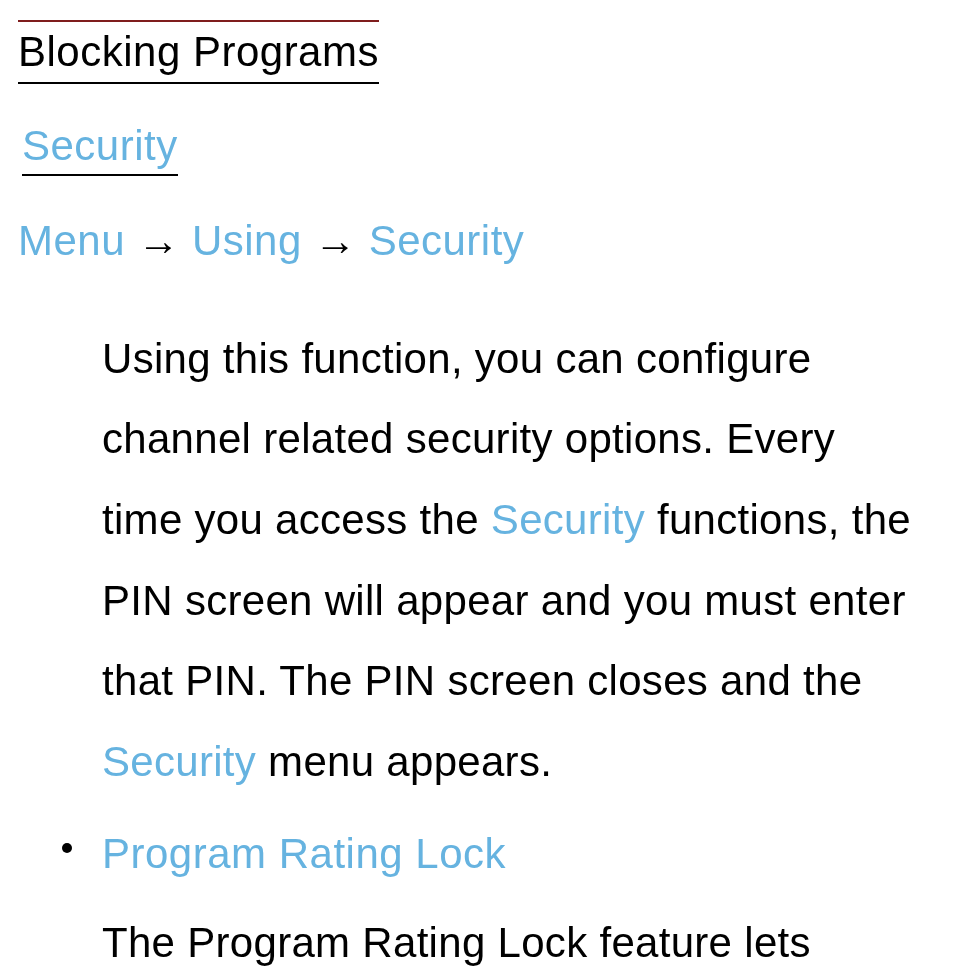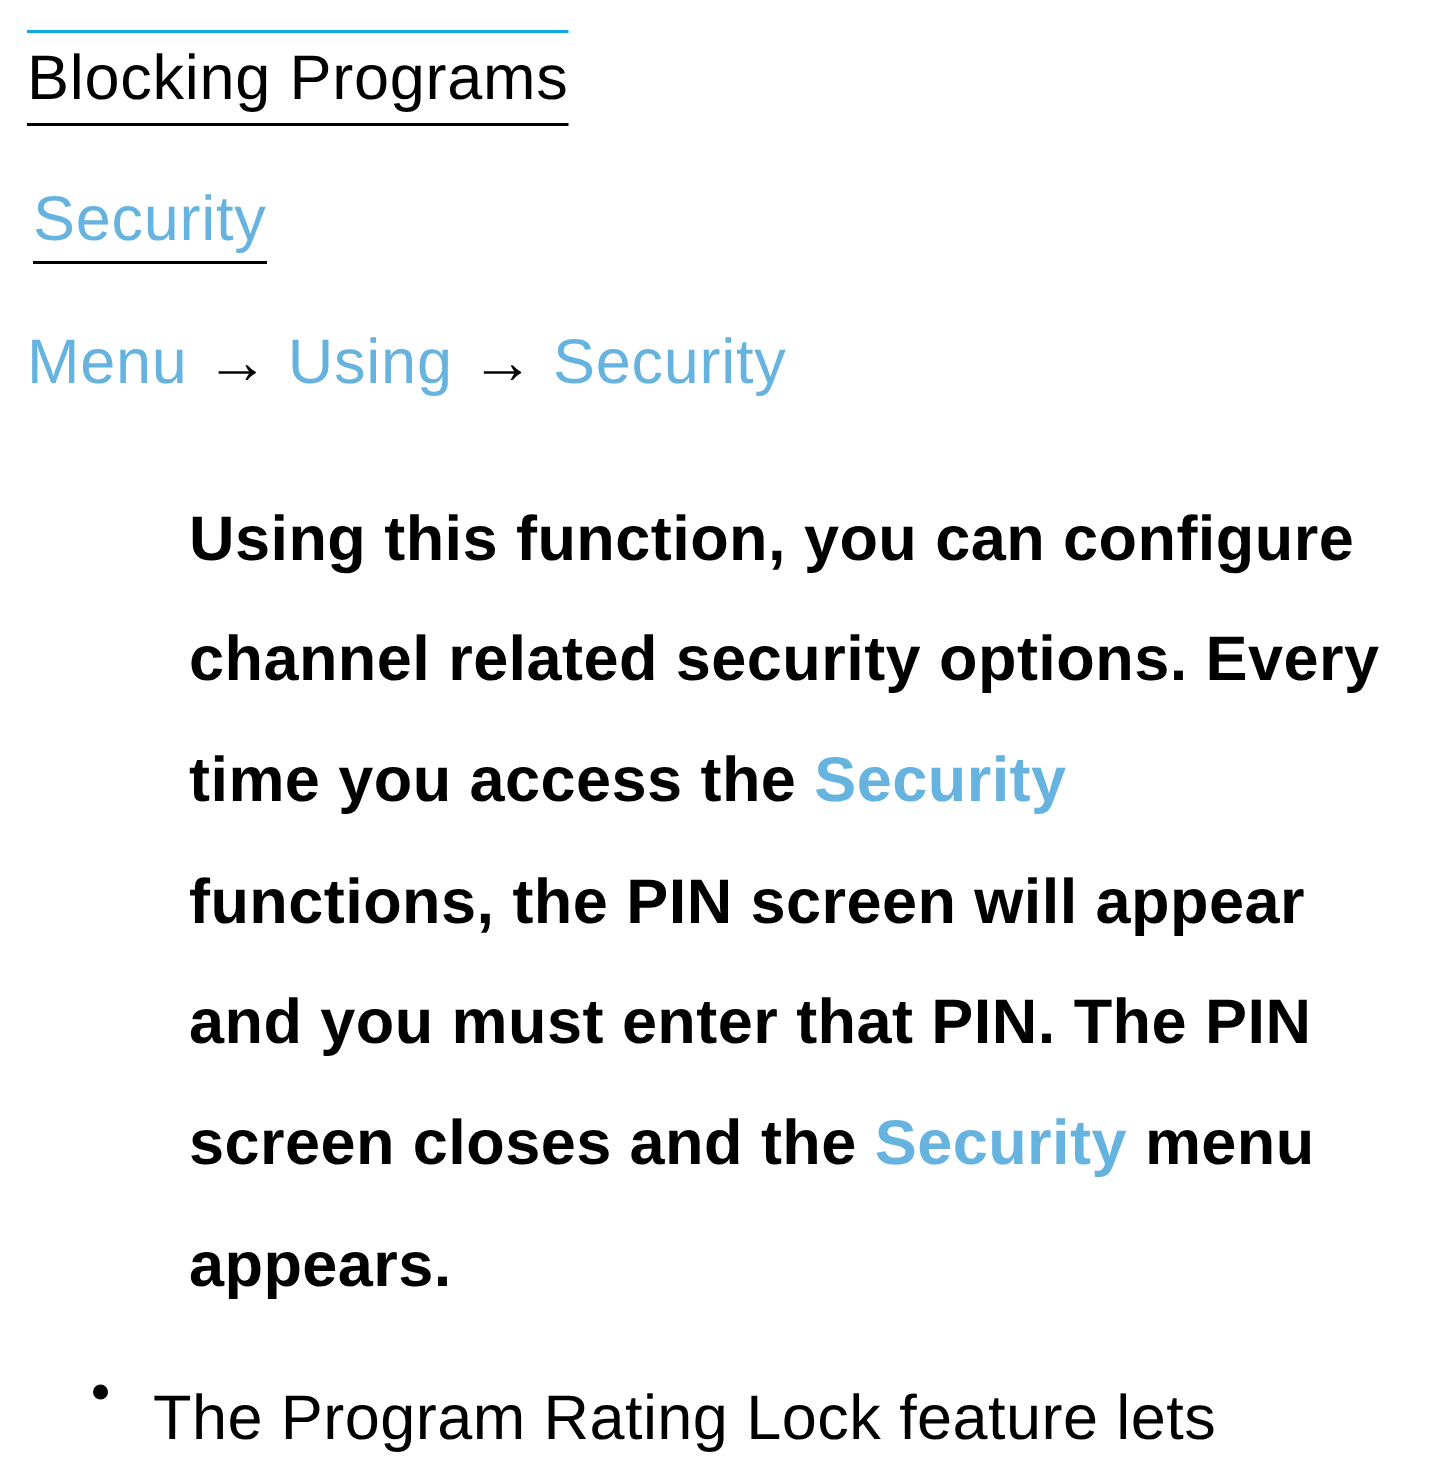--- a/index.html
+++ b/index.html
@@ -15,21 +15,21 @@
       color: #000000;
       padding: 20px 18px 0 18px;
       font-weight: 300;
       overflow: hidden;
     }
     .heading {
       font-size: 42px;
       font-weight: 400;
       letter-spacing: 0.5px;
       display: inline-block;
-      border-top: 2px solid #0ea5e9;
+      border-top: 2px solid #7f1d1d;
       border-bottom: 2px solid #000;
       padding: 4px 0 3px 0;
       margin-bottom: 36px;
       line-height: 1.25;
     }
     .subheading {
       font-size: 42px;
       font-weight: 400;
       color: #66b3e0;
       display: inline-block;
@@ -53,26 +53,25 @@
     }
     .arrow {
       color: #000000;
     }
     .content {
       padding-left: 84px;
       padding-right: 10px;
     }
     .paragraph {
       font-size: 42px;
-      font-weight: 700;
+      font-weight: 400;
       color: #000000;
       line-height: 1.92;
       margin-bottom: 22px;
       letter-spacing: 0.3px;
-      margin-left: 24px;
     }
     .inline-link {
       color: #66b3e0;
     }
     .list-section {
       padding-left: 50px;
     }
     .list-item {
       position: relative;
       padding-left: 34px;
@@ -117,18 +116,19 @@
 
 <div class="content">
   <p class="paragraph">
     <span>Using this function, you can configure channel related security options. Every time you access the </span><span class="inline-link">Security</span><span> functions, the PIN screen will appear and you must enter that PIN. The PIN screen closes and the </span><span class="inline-link">Security</span><span> menu appears.</span>
   </p>
 </div>
 
 <div class="list-section">
   <div class="list-item">
     <span class="bullet"></span>
+    <div class="list-title">Program Rating Lock</div>
     <div class="list-body">The Program Rating Lock feature lets</div>
   </div>
 </div>
 
 
 
 
 </body></html>

